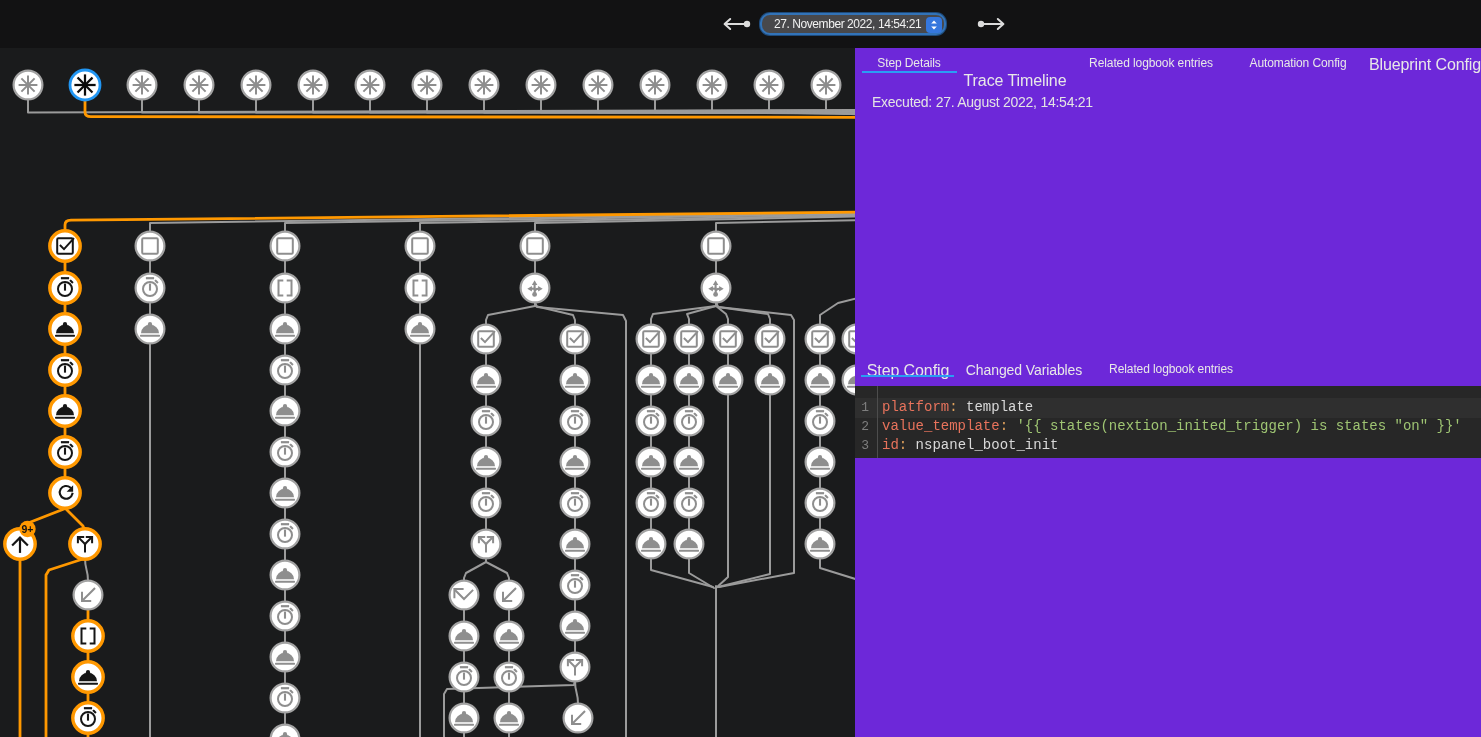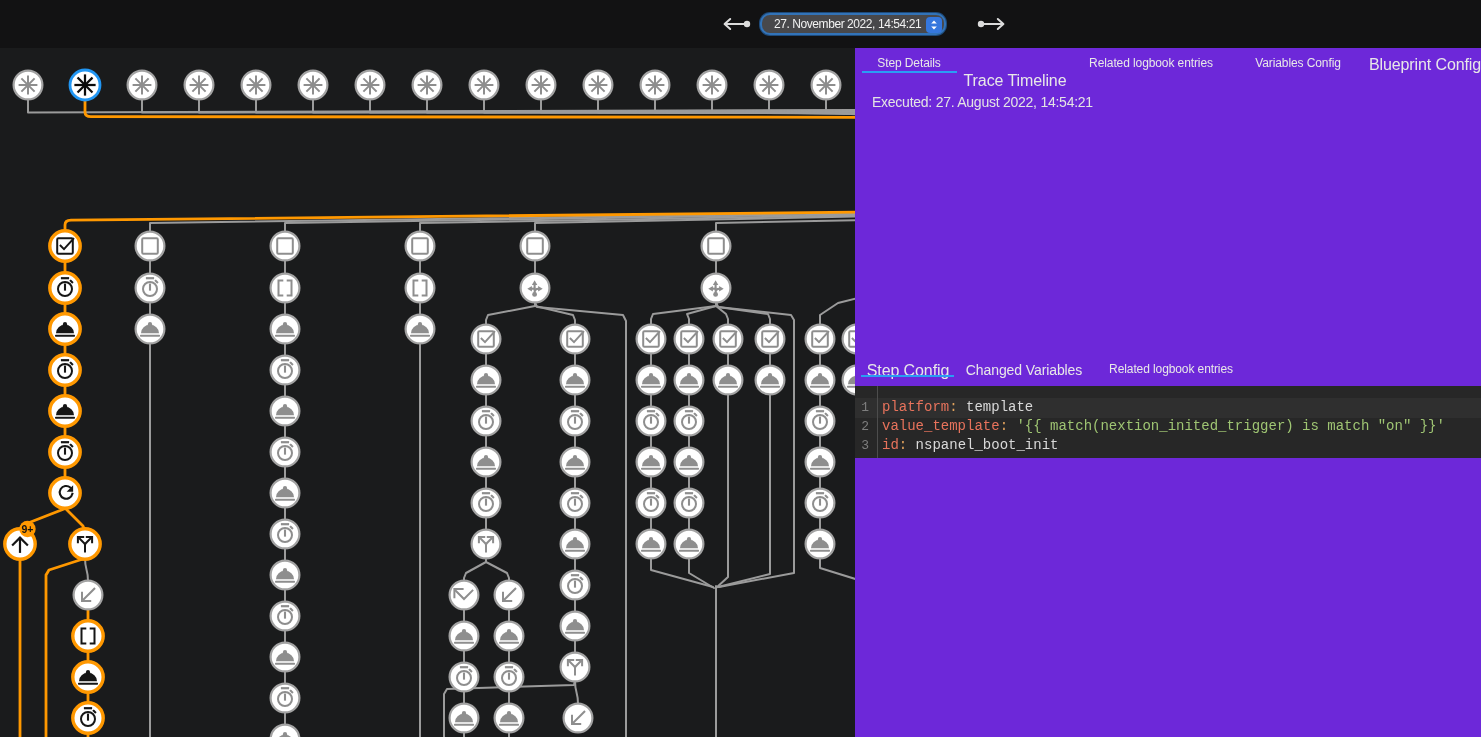--- a/index.html
+++ b/index.html
@@ -713,32 +713,32 @@
        <path d="M5.2,9.6 L8,12.6 L10.8,9.6 Z" fill="#fff"></path>
      </svg>
    </div>
  </div>
 </div>
 
 <div style="position:absolute;left:855px;top:48px;width:626px;height:689px;background:#6d28d9">
   <div style="position:absolute;left:54px;top:8px;transform:translateX(-50%);font-size:12px;letter-spacing:-0.1px;color:#e8e8e8;white-space:nowrap">Step Details</div>
     <div style="position:absolute;left:160px;top:24px;transform:translateX(-50%);font-size:16px;letter-spacing:-0.1px;color:#e8e8e8;white-space:nowrap">Trace Timeline</div>
     <div style="position:absolute;left:296px;top:8px;transform:translateX(-50%);font-size:12px;letter-spacing:-0.1px;color:#e8e8e8;white-space:nowrap">Related logbook entries</div>
-    <div style="position:absolute;left:443px;top:8px;transform:translateX(-50%);font-size:12px;letter-spacing:-0.1px;color:#e8e8e8;white-space:nowrap">Variables Config</div>
+    <div style="position:absolute;left:443px;top:8px;transform:translateX(-50%);font-size:12px;letter-spacing:-0.1px;color:#e8e8e8;white-space:nowrap">Automation Config</div>
     <div style="position:absolute;left:570px;top:8px;transform:translateX(-50%);font-size:16px;letter-spacing:-0.1px;color:#e8e8e8;white-space:nowrap">Blueprint Config</div>
     <div style="position:absolute;left:7px;top:22.5px;width:95px;height:2.5px;background:#2a9df4"></div>
   <div style="position:absolute;left:17px;top:46px;font-size:14px;letter-spacing:-0.25px;color:#e4e4e4">Executed: 27. August 2022, 14:54:21</div>
   <div style="position:absolute;left:53px;top:314px;transform:translateX(-50%);font-size:16px;letter-spacing:-0.1px;color:#e8e8e8;white-space:nowrap">Step Config</div>
     <div style="position:absolute;left:169px;top:314px;transform:translateX(-50%);font-size:14px;letter-spacing:-0.1px;color:#e8e8e8;white-space:nowrap">Changed Variables</div>
     <div style="position:absolute;left:316px;top:314px;transform:translateX(-50%);font-size:12px;letter-spacing:-0.1px;color:#e8e8e8;white-space:nowrap">Related logbook entries</div>
     <div style="position:absolute;left:6px;top:326.5px;width:93px;height:2.5px;background:#2a9df4"></div>
   <div style="position:absolute;left:0px;top:338px;width:626px;height:72px;background:#272727;font-family:'Liberation Mono',monospace;font-size:14px">
     <div style="position:absolute;left:0;top:12px;width:626px;height:19.5px;background:#2f2f2f"></div>
     <div style="position:absolute;left:22px;top:0;height:72px;width:1px;background:#4d4d4d"></div>
     <div style="position:absolute;left:0px;top:12px;width:626px">
         <div style="position:absolute;left:27px;top:0px;height:19px;line-height:19px;white-space:pre"><span style="color:#e8735c">platform</span><span style="color:#dfa15c">:</span><span style="color:#d9d9d9"> template</span></div>
         <div style="position:absolute;left:0px;top:0px;width:14px;text-align:right;height:19px;line-height:19px;color:#7e7e7e;font-size:13px">1</div>
-        <div style="position:absolute;left:27px;top:19px;height:19px;line-height:19px;white-space:pre"><span style="color:#e8735c">value_template</span><span style="color:#dfa15c">:</span><span style="color:#d9d9d9"> </span><span style="color:#9fc573">'{{ match(nextion_inited_trigger) is match "on" }}'</span></div>
+        <div style="position:absolute;left:27px;top:19px;height:19px;line-height:19px;white-space:pre"><span style="color:#e8735c">value_template</span><span style="color:#dfa15c">:</span><span style="color:#d9d9d9"> </span><span style="color:#9fc573">'{{ states(nextion_inited_trigger) is states "on" }}'</span></div>
         <div style="position:absolute;left:0px;top:19px;width:14px;text-align:right;height:19px;line-height:19px;color:#7e7e7e;font-size:13px">2</div>
         <div style="position:absolute;left:27px;top:38px;height:19px;line-height:19px;white-space:pre"><span style="color:#e8735c">id</span><span style="color:#dfa15c">:</span><span style="color:#d9d9d9"> nspanel_boot_init</span></div>
         <div style="position:absolute;left:0px;top:38px;width:14px;text-align:right;height:19px;line-height:19px;color:#7e7e7e;font-size:13px">3</div>
       </div>
   </div>
 </div>
 </body></html>

